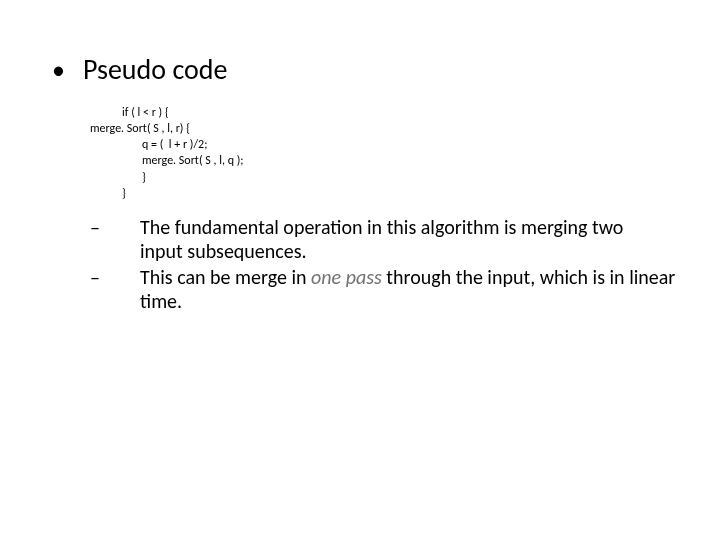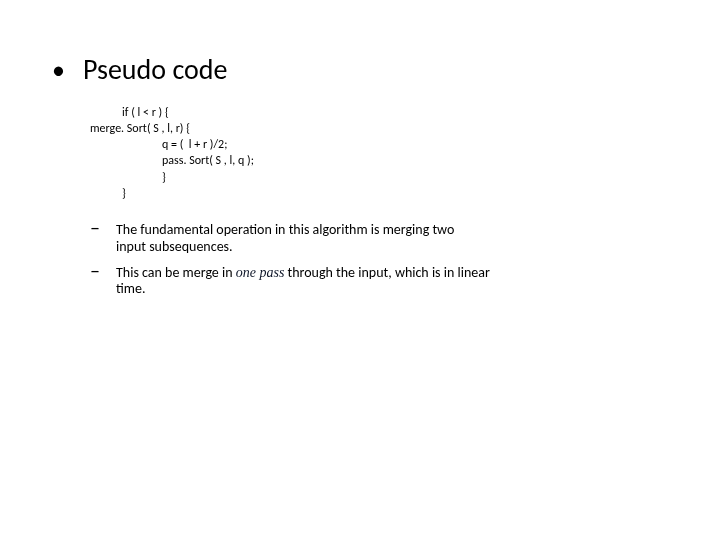--- a/index.html
+++ b/index.html
@@ -34,57 +34,57 @@
     .code-block {
       margin-left: 52px;
       font-size: 12px;
       line-height: 1.35;
       margin-bottom: 14px;
     }
     .code-line {
       white-space: pre;
     }
     .code-indent-1 { margin-left: 32px; }
-    .code-indent-2 { margin-left: 72px; }
+    .code-indent-2 { margin-left: 52px; }
     .sub-bullets {
       margin-left: 52px;
     }
     .sub-bullet {
       display: flex;
       align-items: baseline;
       margin-bottom: 2px;
     }
     .sub-dash {
       font-size: 20px;
       margin-right: 12px;
       min-width: 14px;
     }
     .sub-text {
-      font-size: 14px;
+      font-size: 20px;
       line-height: 1.2;
+      margin-left: 24px;
     }
     .italic {
       font-style: italic;
-      color: #0f172a;
-      font-family: Liberation Serif, serif;
+      color: #737373;
     }
   </style>
 </head>
 <body>
 
 <div class="bullet-main">
   <span class="bullet-dot">•</span>
   <span class="bullet-text-main">Pseudo code</span>
 </div>
 
 <div class="code-block">
   <div class="code-line code-indent-1">if ( l &lt; r ) {</div>
   <div class="code-line">merge. Sort( S , l, r) {</div>
   <div class="code-line code-indent-2">q = (  l + r )/2;</div>
-  <div class="code-line code-indent-2">pass. Sort( S , l, q );</div>
+  <div class="code-line code-indent-2">merge. Sort( S , l, q );</div>
   <div class="code-line code-indent-2">}</div>
   <div class="code-line code-indent-1">}</div>
 </div>
 
 <div class="sub-bullets">
   <div class="sub-bullet">
     <span class="sub-dash">–</span>
     <div class="sub-text">
       <span>The fundamental operation in this algorithm is merging two</span><br>
       <span>input subsequences.</span>

